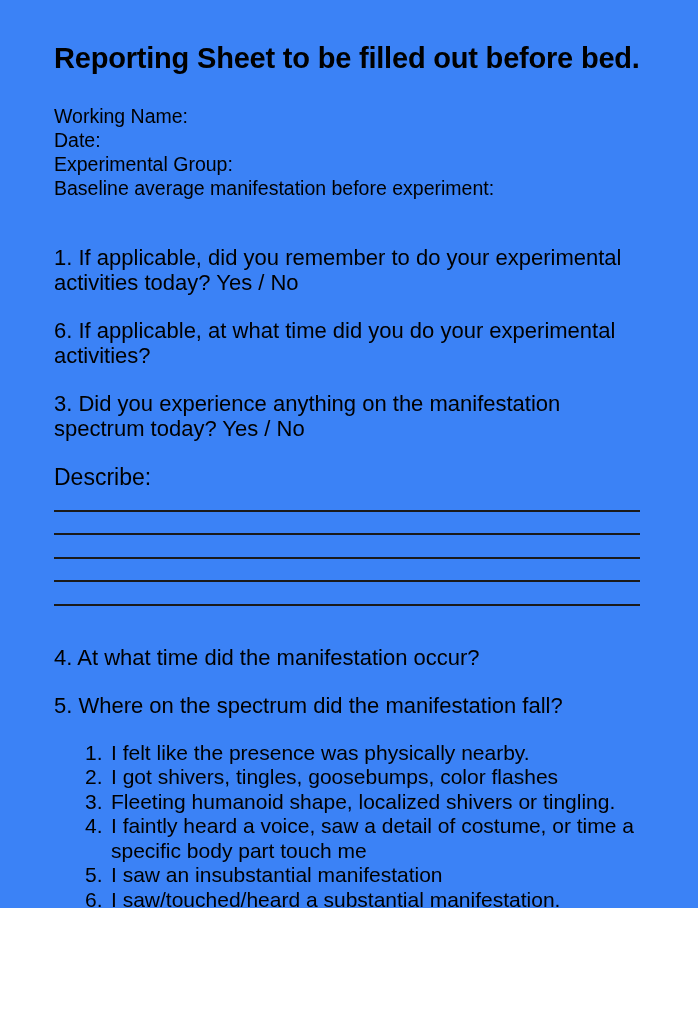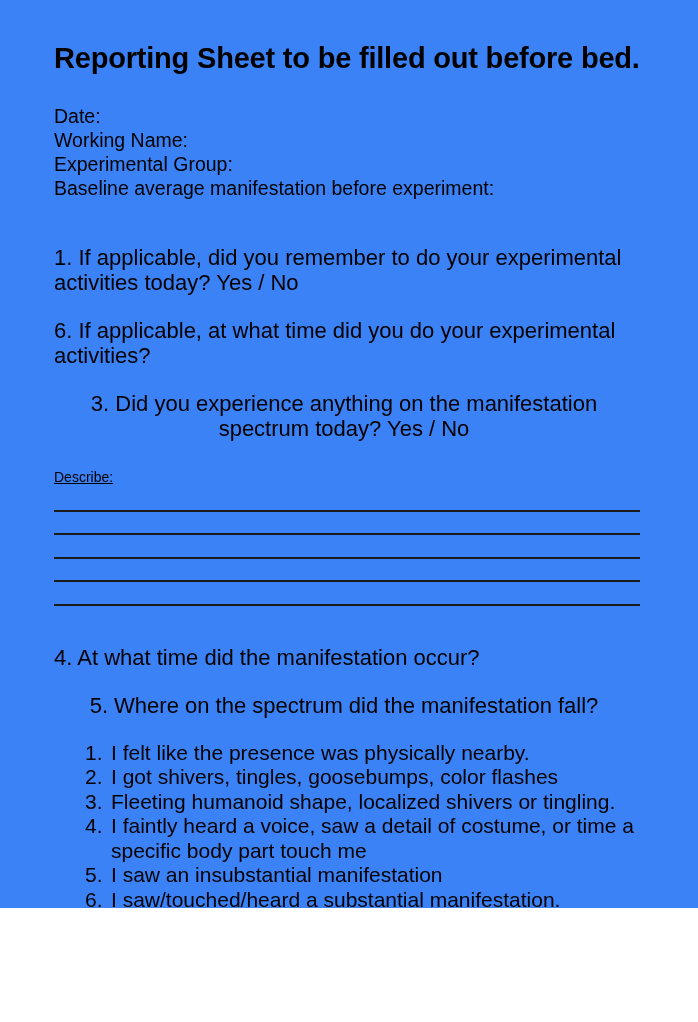--- a/index.html
+++ b/index.html
@@ -56,28 +56,26 @@
     margin-top: 46px;
   }
   .question {
     font-size: 22px;
     line-height: 24.5px;
     margin-bottom: 24px;
     width: 580px;
   }
   .question:last-child {
     margin-bottom: 0;
-    text-align: center;
   }
 
   .describe-label {
-    font-size: 14px;
+    font-size: 23px;
     line-height: 24.5px;
     margin-top: 24px;
-    text-decoration: underline;
   }
 
   
   .rules {
     margin-top: 20px;
   }
   .rule {
     width: 586px;
     height: 0;
     border-top: 2px solid #1a1a1a;
@@ -117,22 +115,22 @@
 </style>
 </head>
 <body>
 
 <div class="page">
   <div class="content">
 
     <h1 class="doc-title">Reporting Sheet to be filled out before bed.</h1>
 
     <div class="field-block">
+      <div class="field-line">Working Name:</div>
       <div class="field-line">Date:</div>
-      <div class="field-line">Working Name:</div>
       <div class="field-line">Experimental Group:</div>
       <div class="field-line">Baseline average manifestation before experiment:</div>
     </div>
 
     <div class="question-block">
       <div class="question">1. If applicable, did you remember to do your experimental activities today? Yes / No</div>
       <div class="question">6. If applicable, at what time did you do your experimental activities?</div>
       <div class="question">3. Did you experience anything on the manifestation spectrum today? Yes / No</div>
     </div>
 

